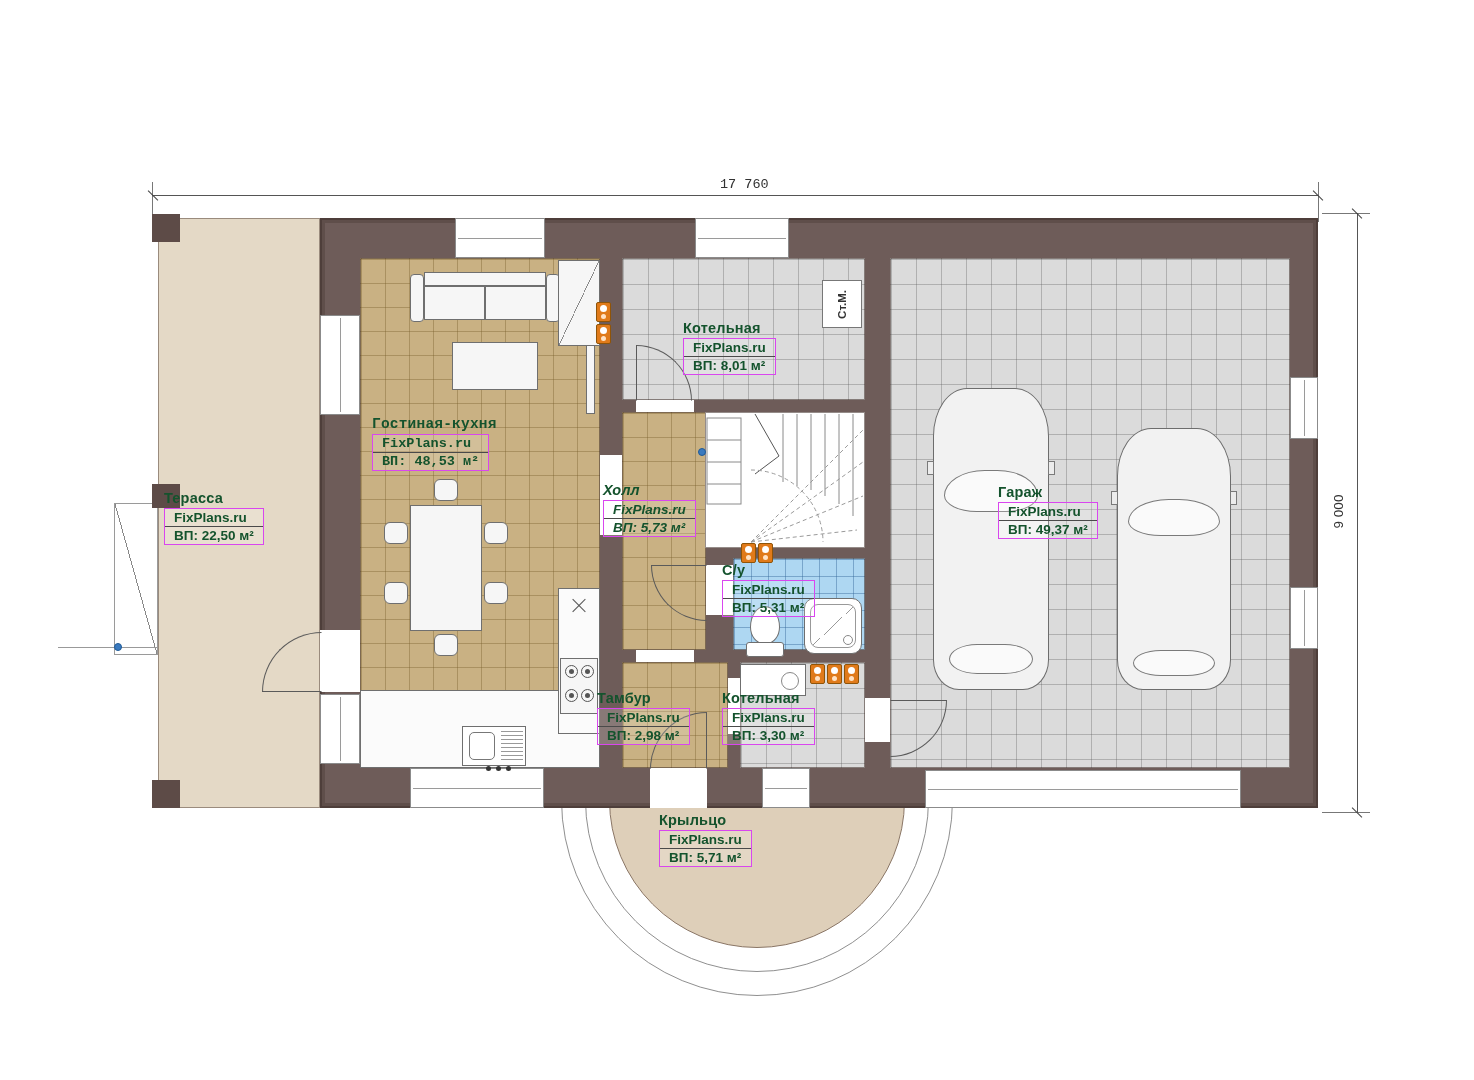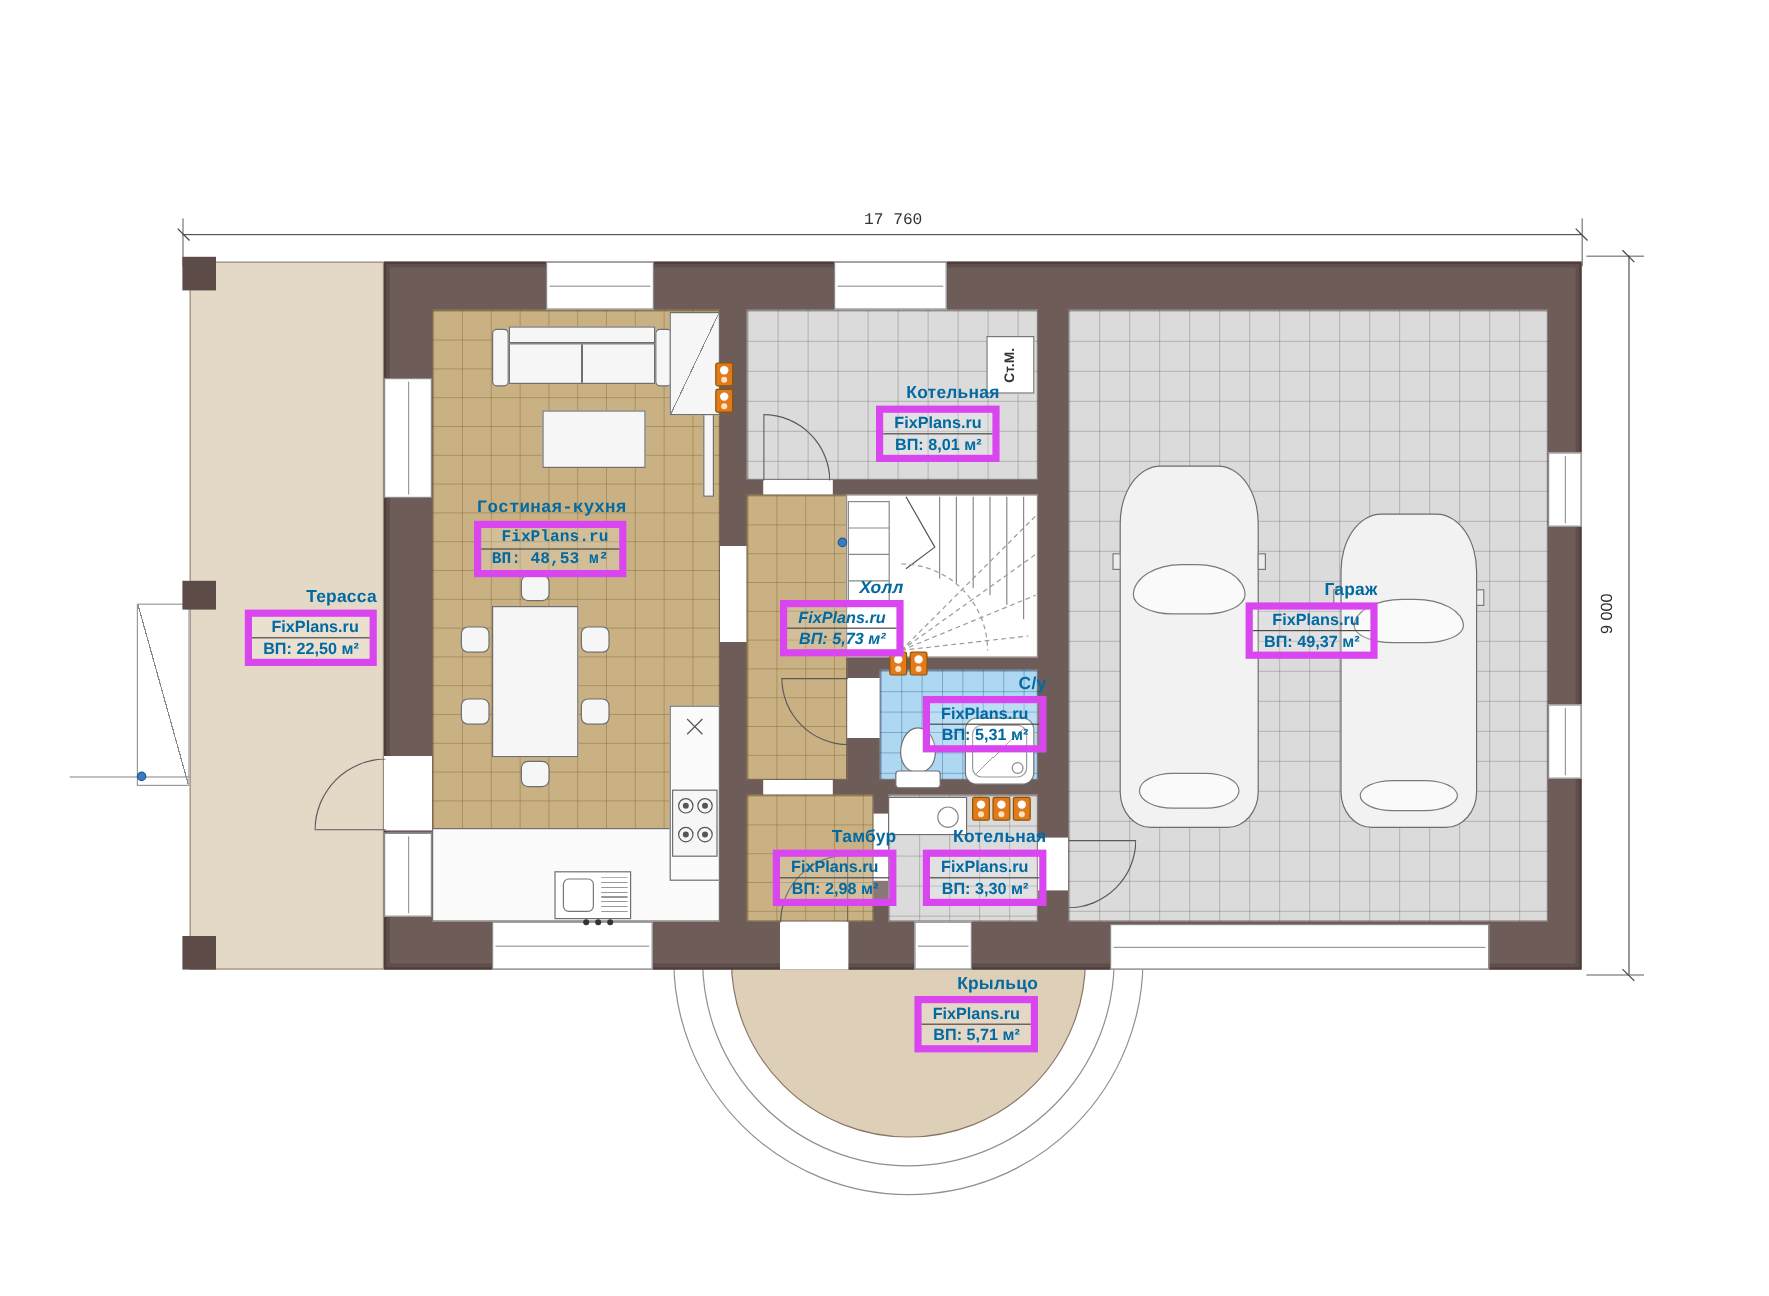--- a/index.html
+++ b/index.html
@@ -44,23 +44,23 @@
   .xmark::before{transform:rotate(45deg);} .xmark::after{transform:rotate(-45deg);}
   .car{position:absolute;background:#f2f2f2;border:1.5px solid #6d6d6d;z-index:8;
        border-radius:34px 34px 26px 26px/48px 48px 30px 30px;box-sizing:border-box;}
   .car .ws{position:absolute;left:9%;right:9%;top:27%;height:14%;border:1px solid #7a7a7a;background:#fafafa;
            border-radius:50% 50% 40% 40%/70% 70% 45% 45%;box-sizing:border-box;}
   .car .rw{position:absolute;left:13%;right:13%;bottom:5%;height:10%;border:1px solid #7a7a7a;background:#fafafa;
            border-radius:40%/60%;box-sizing:border-box;}
   .car .ml,.car .mr{position:absolute;top:24%;width:7px;height:14px;background:#ececec;border:1px solid #7a7a7a;box-sizing:border-box;}
   .car .ml{left:-7px;} .car .mr{right:-7px;}
   
-  .rlabel{position:absolute;text-align:right;z-index:30;color:#0369a1;width:150px;}
+  .rlabel{position:absolute;text-align:left;z-index:30;color:#14532d;width:150px;}
   .rlabel .t{font-weight:bold;font-size:14.5px;letter-spacing:.2px;margin-bottom:2px;}
-  .rlabel .box{display:inline-block;border:6px solid #d946ef;background:rgba(255,255,255,.18);}
+  .rlabel .box{display:inline-block;border:1px solid #d946ef;background:rgba(255,255,255,.18);}
   .rlabel .r1{border-bottom:1px solid #4a4a4a;}
   .rlabel .r1,.rlabel .r2{padding:1px 9px;font-size:13.5px;font-weight:600;white-space:nowrap;}
   
   .dimline{position:absolute;background:#555;z-index:3;}
   .dimtick{position:absolute;width:14px;height:1px;background:#444;z-index:4;}
   .dimtext{position:absolute;font-size:13.5px;color:#333;background:#fff;padding:0 6px;z-index:4;white-space:nowrap;}
   .stairs-svg{position:absolute;z-index:7;}
   .dot-blue{position:absolute;width:8px;height:8px;border-radius:50%;background:#3a7abf;border:1px solid #1f5a97;z-index:9;box-sizing:border-box;}
   .smalldot{position:absolute;width:5px;height:5px;border-radius:50%;background:#333;z-index:9;}
   .wm{position:absolute;background:#fff;border:1px solid #777;z-index:9;display:flex;align-items:center;justify-content:center;box-sizing:border-box;}
@@ -272,19 +272,19 @@
   <div class="rlabel" style="left:722px;top:690px;">
     <div class="t">Котельная</div>
     <div class="box"><div class="r1">FixPlans.ru</div>
       <div class="r2">ВП: 3,30 м²</div></div>
   </div>
   <div class="rlabel" style="left:998px;top:484px;">
     <div class="t">Гараж</div>
     <div class="box"><div class="r1">FixPlans.ru</div>
       <div class="r2">ВП: 49,37 м²</div></div>
   </div>
-  <div class="rlabel" style="left:715px;top:812px;">
+  <div class="rlabel" style="left:659px;top:812px;">
     <div class="t">Крыльцо</div>
     <div class="box"><div class="r1">FixPlans.ru</div>
       <div class="r2">ВП: 5,71 м²</div></div>
   </div>
 
 </div>
 
 </body></html>

